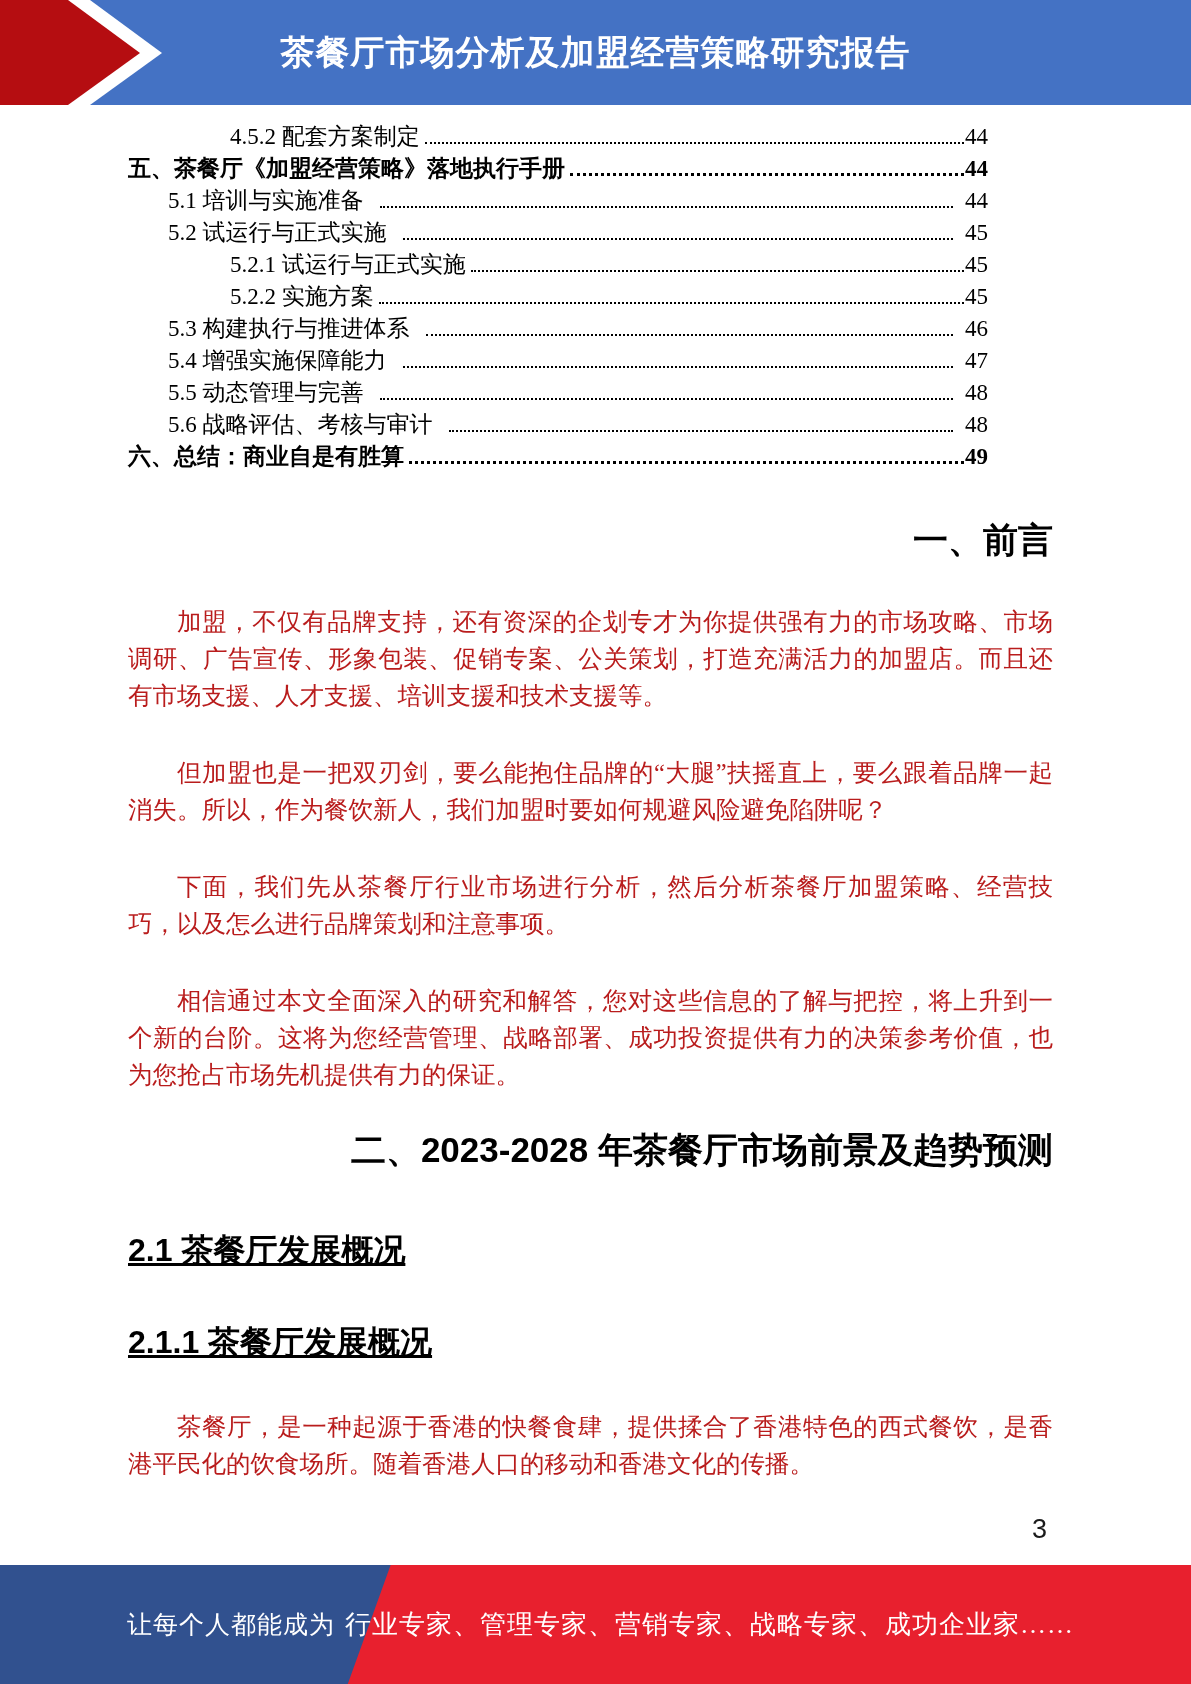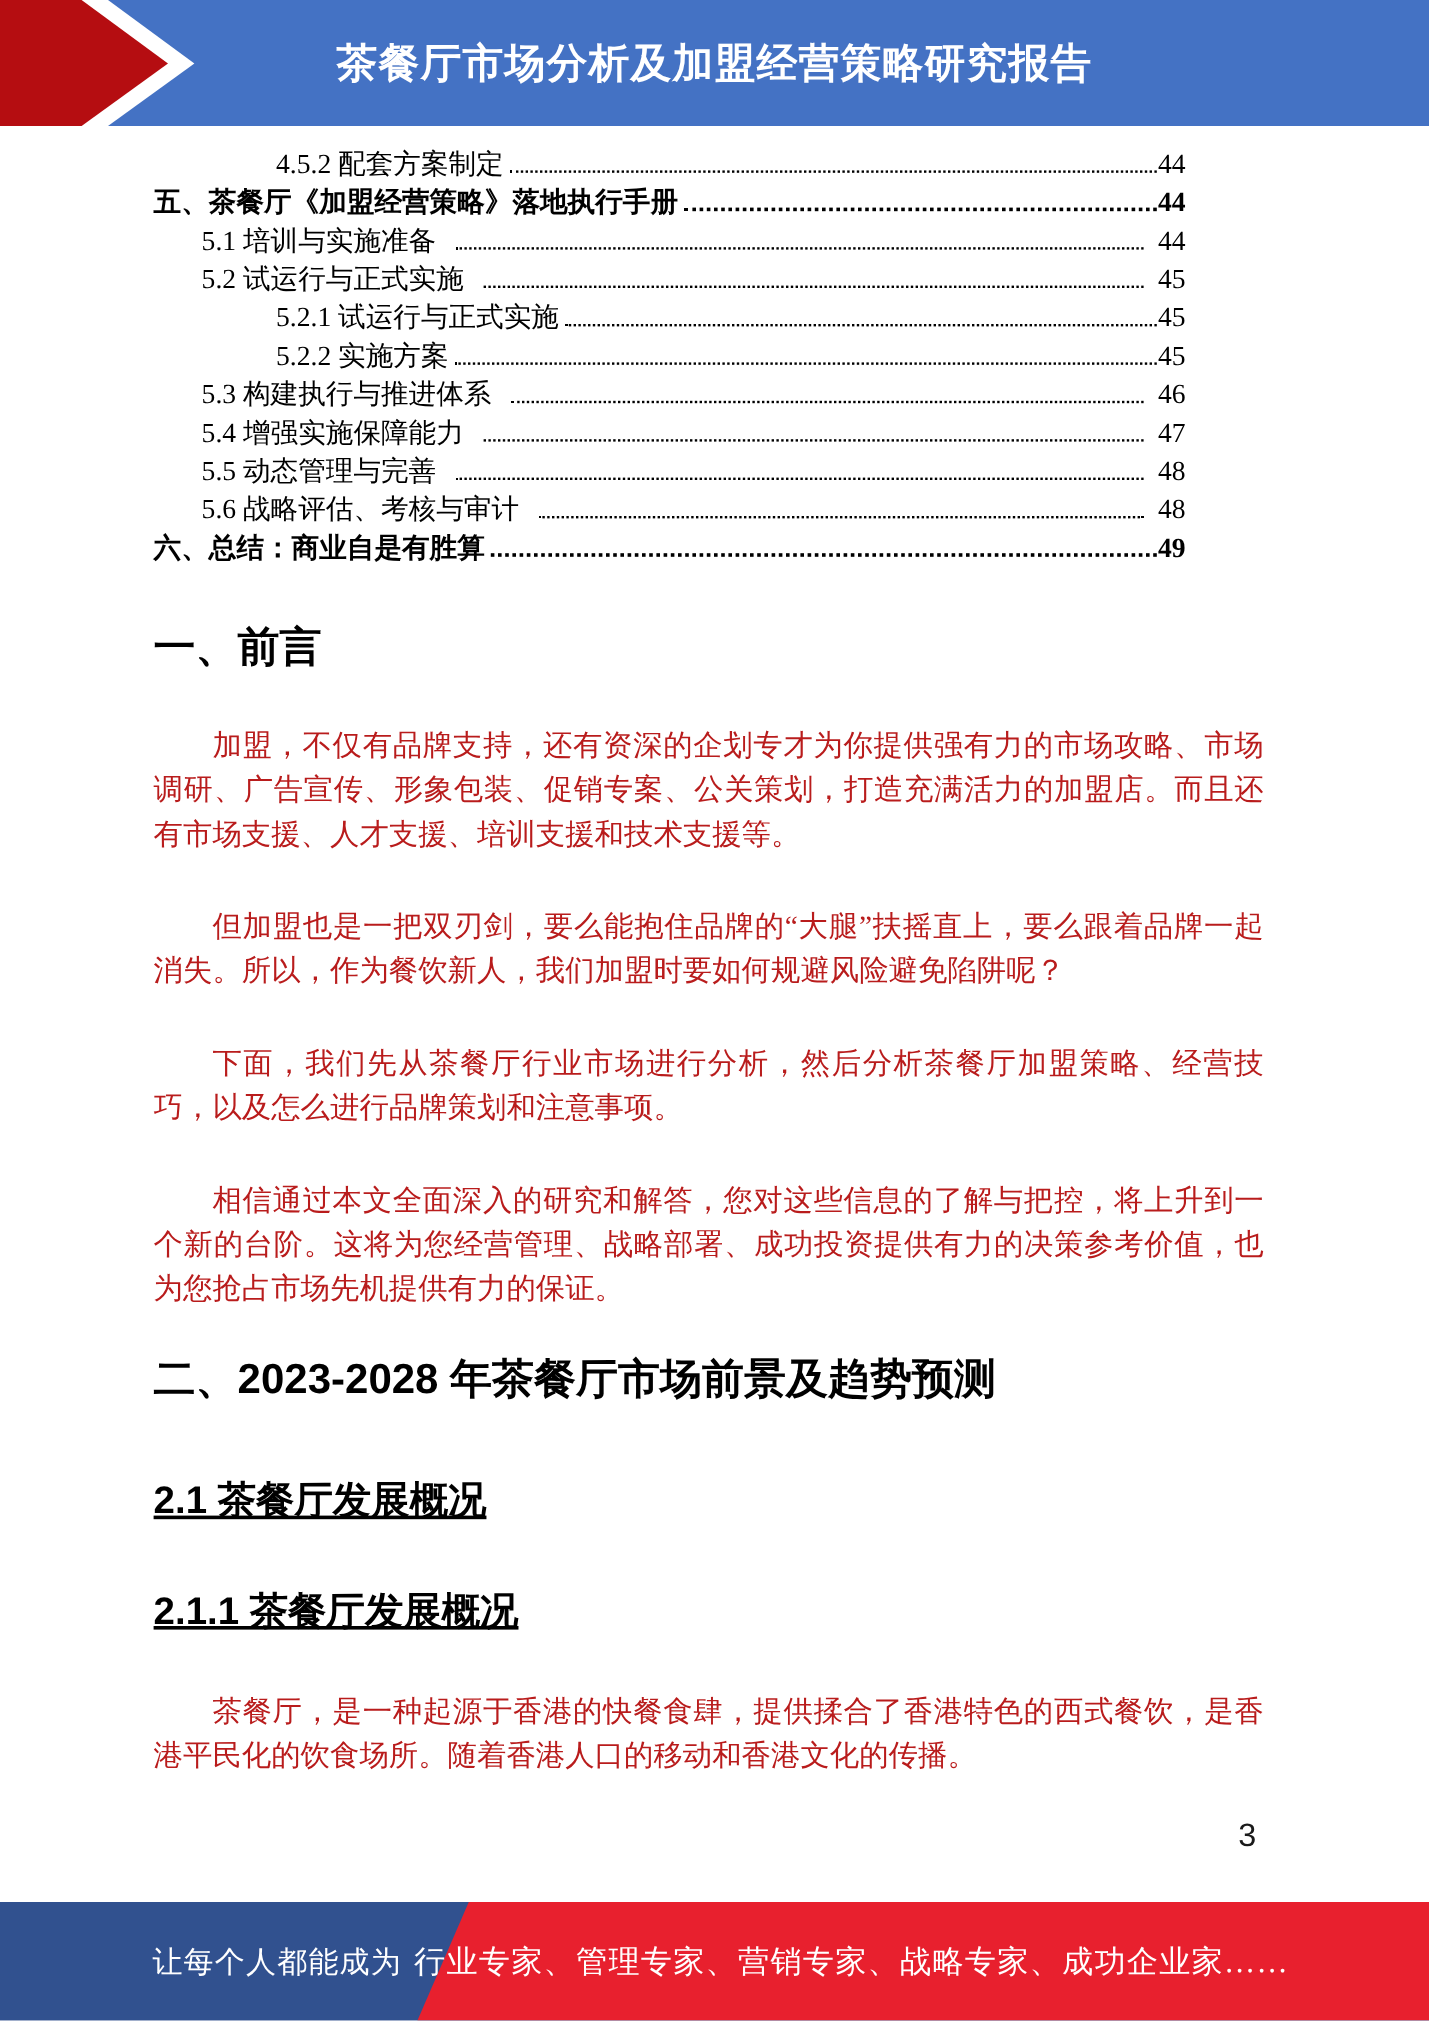--- a/index.html
+++ b/index.html
@@ -72,20 +72,21 @@
   .toc-row.bold { font-weight: bold; text-align: right; }
   .toc-row.bold .leader { border-bottom-width: 3px; }
 
   
   .h1 {
     font-family: "Liberation Sans", "DejaVu Sans", sans-serif;
     font-weight: bold;
     font-size: 35px;
     color: #000;
     line-height: 1.3;
+    text-align: right;
   }
   .h1.first { margin-top: 44px; }
   .h1.second { margin-top: 34px; }
   .h2, .h3 {
     font-family: "Liberation Sans", "DejaVu Sans", sans-serif;
     font-weight: bold;
     font-size: 32px;
     color: #000;
     line-height: 1.3;
     text-decoration: underline;
@@ -113,21 +114,21 @@
     right: 144px;
     font-family: "Liberation Sans", "DejaVu Sans", sans-serif;
     font-size: 27px;
     color: #1a1a1a;
   }
 
   
   .footer {
     position: absolute;
     left: 0; bottom: 0;
-    width: 100%; height: 99px;
+    width: 100%; height: 119px;
     background: var(--footer-blue, #31518f);
   }
   .footer-red {
     position: absolute;
     inset: 0;
     background: var(--footer-red, #e8202e);
     clip-path: polygon(32.8% 0, 100% 0, 100% 100%, 29.2% 100%);
   }
   .footer-left {
     position: absolute;

